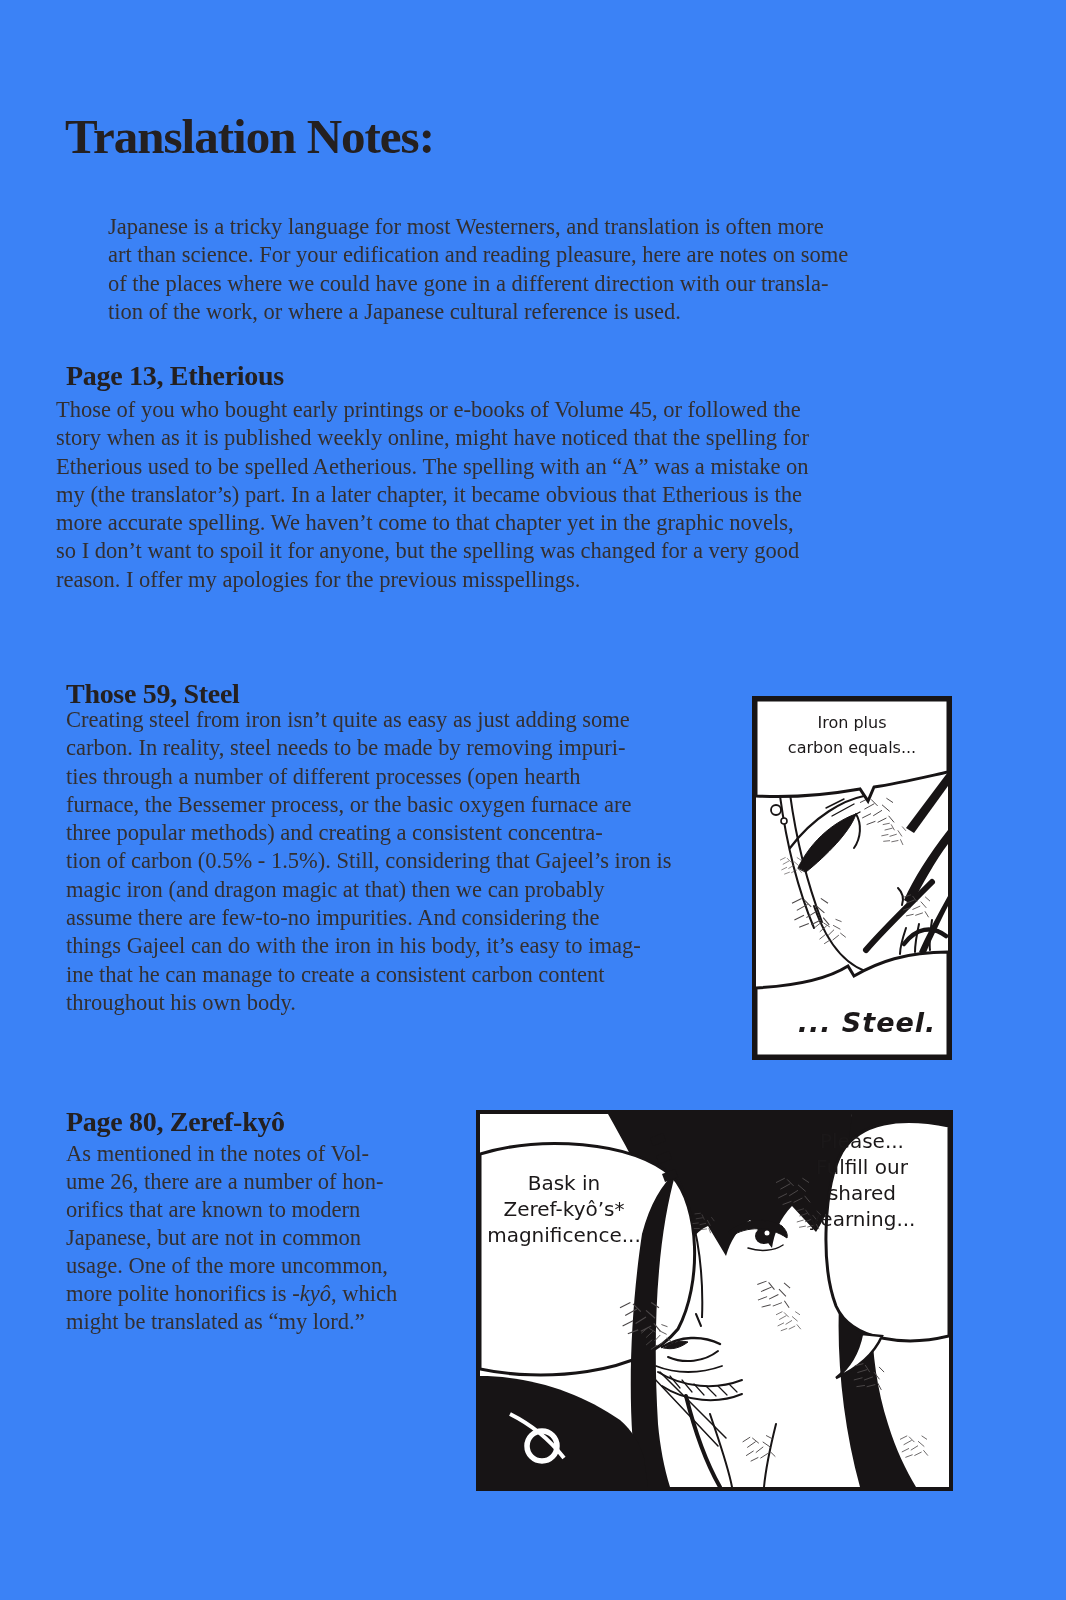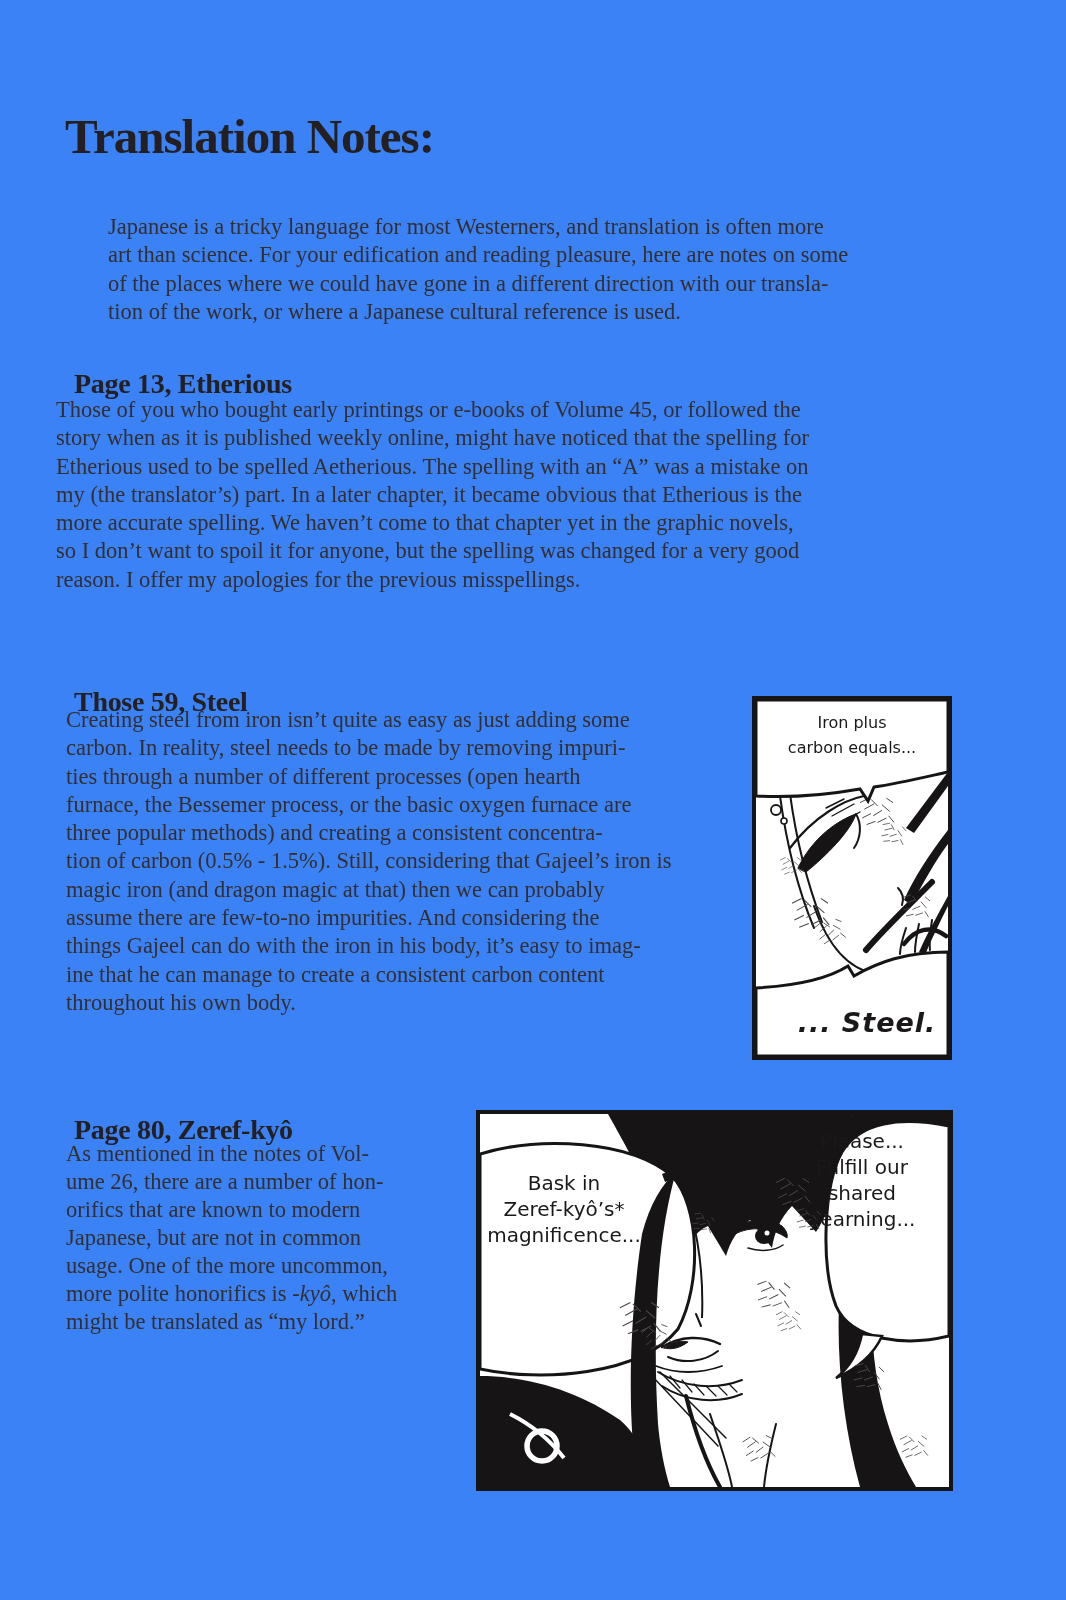--- a/index.html
+++ b/index.html
@@ -6,21 +6,21 @@
   .page{
     position:relative;width:1066px;height:1600px;background:#3b82f6;
     font-family:"Liberation Serif",serif;color:#2c2829;overflow:hidden;
   }
   .abs{position:absolute;}
   .title{
     margin:0;font-family:"Liberation Serif",serif;font-weight:700;
     font-size:49px;letter-spacing:-1px;color:#242021;
   }
   .sec-head{
-    margin:8px;font-family:"Liberation Serif",serif;font-weight:700;
+    margin:0;font-family:"Liberation Serif",serif;font-weight:700;
     font-size:28px;letter-spacing:-0.3px;color:#242021;
   }
   .body-text{
     margin:0;font-size:22.5px;line-height:28.3px;white-space:pre-line;
     color:#332f30;
   }
   .panel{
     position:absolute;margin:0;background:#fff;border:4px solid #171415;
     box-sizing:border-box;
   }

